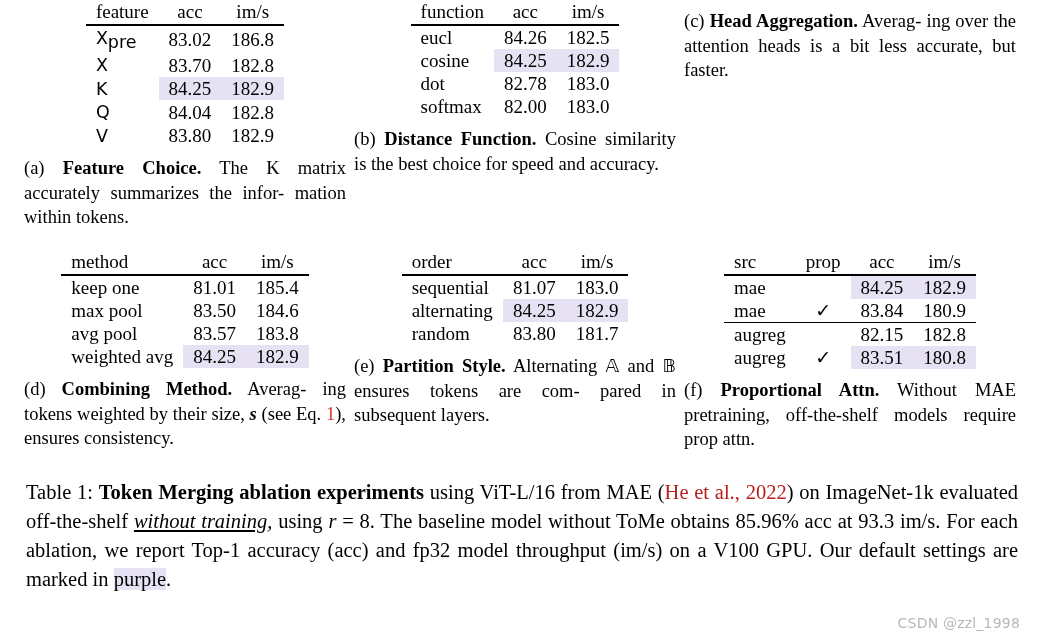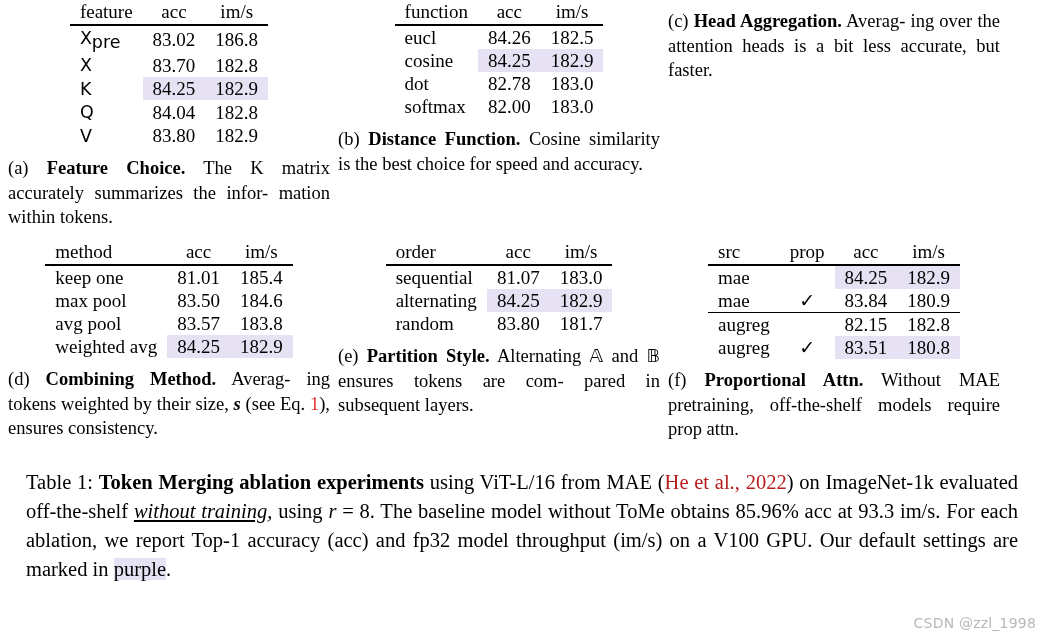--- a/index.html
+++ b/index.html
@@ -21,21 +21,21 @@
     width: 1040px;
     height: 639px;
     padding: 0;
   }
 
   
   .subtable-grid {
     display: grid;
     grid-template-columns: 330px 330px 340px;
     column-gap: 0px;
-    padding: 0 4px;
+    padding: 0 20px;
     box-sizing: border-box;
     width: 1020px;
   }
 
   .cell {
     padding: 0 4px;
     box-sizing: border-box;
   }
 
   
@@ -92,29 +92,29 @@
     box-sizing: border-box;
     margin-top: 26px;
   }
   .main-caption .lead { font-weight: bold; }
   .link { color: #b91c1c; }
   .it { font-style: italic; text-decoration: underline; }
   .mono-math { font-style: italic; }
 
   .watermark {
     position: absolute;
-    right: 4px;
+    right: 20px;
     bottom: 8px;
     font-family: "DejaVu Sans", sans-serif;
     font-size: 14px;
     color: #b8b8b8;
     letter-spacing: 0.2px;
   }
 
-  .row2 { margin-top: 10px; }
+  .row2 { margin-top: 20px; }
 </style>
 </head>
 <body>
 
 <div class="page">
 
   <div class="subtable-grid">
 
     <div class="cell">
       <table class="abl">

